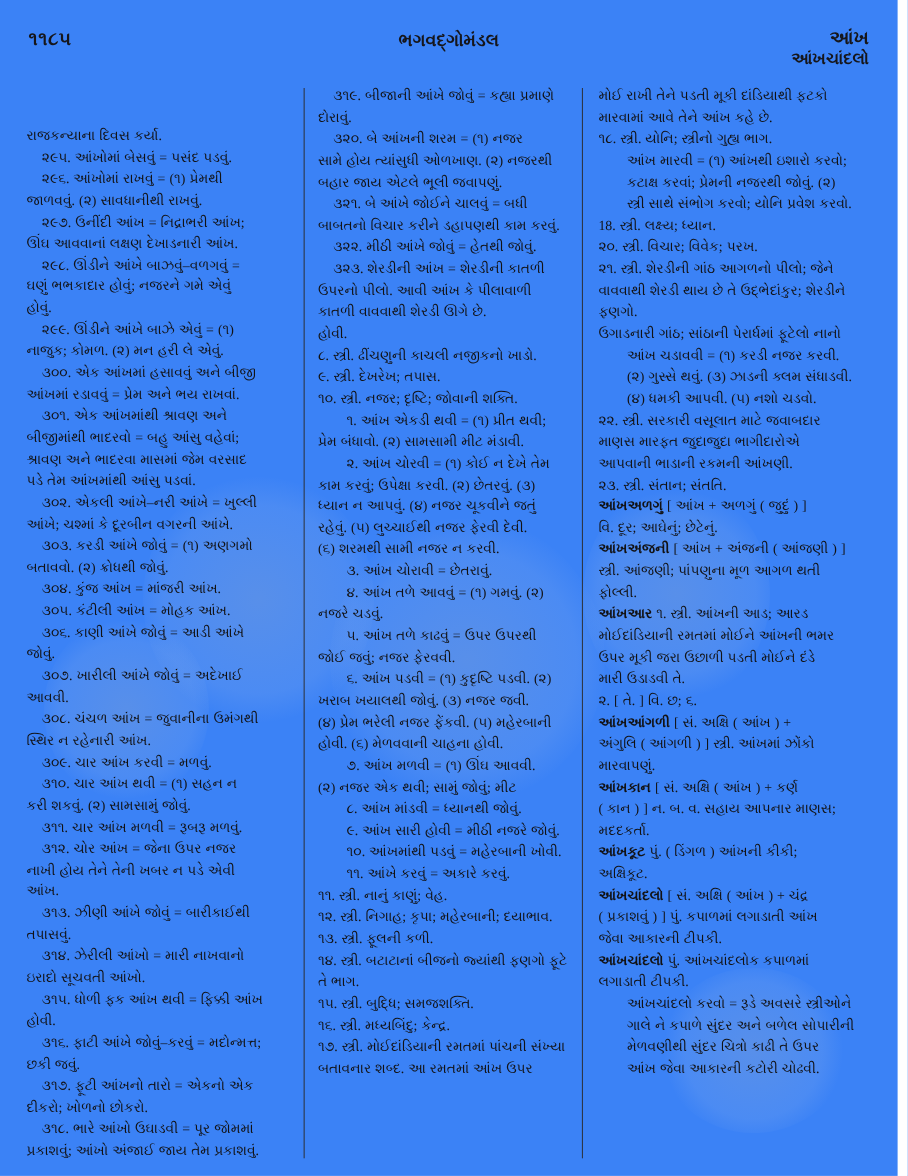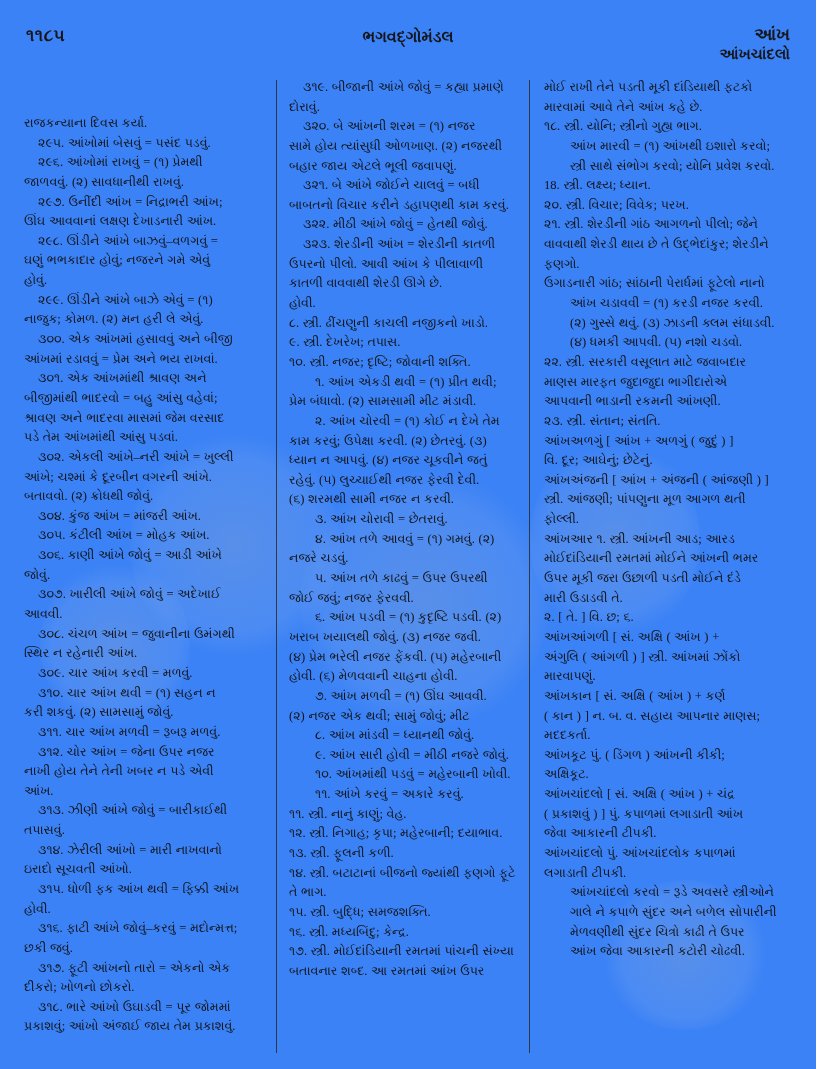--- a/index.html
+++ b/index.html
@@ -113,21 +113,21 @@
     text-indent: 0;
   }
   p.entry.hang {
     text-indent: 0;
     padding-left: 0;
   }
   p.entry.deep {
     text-indent: 26px;
   }
   .hw {
-    font-weight: normal;
+    font-weight: bold;
   }
 </style>
 </head>
 <body>
 
 <div class="page">
 
   <div class="watermark wm1"></div>
   <div class="watermark wm2"></div>
   <div class="watermark wm3"></div>
@@ -157,20 +157,21 @@
         <p class="entry">૨૯૯. ઊંડીને આંખે બાઝે એવું = (૧)</p>
         <p class="entry cont">નાજુક; કોમળ. (૨) મન હરી લે એવું.</p>
         <p class="entry">૩૦૦. એક આંખમાં હસાવવું અને બીજી</p>
         <p class="entry cont">આંખમાં રડાવવું = પ્રેમ અને ભય રાખવાં.</p>
         <p class="entry">૩૦૧. એક આંખમાંથી શ્રાવણ અને</p>
         <p class="entry cont">બીજીમાંથી ભાદરવો = બહુ આંસુ વહેવાં;</p>
         <p class="entry cont">શ્રાવણ અને ભાદરવા માસમાં જેમ વરસાદ</p>
         <p class="entry cont">પડે તેમ આંખમાંથી આંસુ પડવાં.</p>
         <p class="entry">૩૦૨. એકલી આંખે–નરી આંખે = ખુલ્લી</p>
         <p class="entry cont">આંખે; ચશ્માં કે દૂરબીન વગરની આંખે.</p>
+        <p class="entry">૩૦૩. કરડી આંખે જોવું = (૧) અણગમો</p>
         <p class="entry cont">બતાવવો. (૨) ક્રોધથી જોવું.</p>
         <p class="entry">૩૦૪. કુંજ આંખ = માંજરી આંખ.</p>
         <p class="entry">૩૦૫. કંટીલી આંખ = મોહક આંખ.</p>
         <p class="entry">૩૦૬. કાણી આંખે જોવું = આડી આંખે</p>
         <p class="entry cont">જોવું.</p>
         <p class="entry">૩૦૭. ખારીલી આંખે જોવું = અદેખાઈ</p>
         <p class="entry cont">આવવી.</p>
         <p class="entry">૩૦૮. ચંચળ આંખ = જુવાનીના ઉમંગથી</p>
         <p class="entry cont">સ્થિર ન રહેનારી આંખ.</p>
         <p class="entry">૩૦૯. ચાર આંખ કરવી = મળવું.</p>
@@ -241,20 +242,21 @@
         <p class="entry hang">૧૬. સ્ત્રી. મધ્યબિંદુ; કેન્દ્ર.</p>
         <p class="entry hang">૧૭. સ્ત્રી. મોઈદાંડિયાની રમતમાં પાંચની સંખ્યા</p>
         <p class="entry cont">બતાવનાર શબ્દ. આ રમતમાં આંખ ઉપર</p>
       </div>
     <div class="rule"></div>
     <div class="col col-3">
         <p class="entry cont">મોઈ રાખી તેને પડતી મૂકી દાંડિયાથી ફટકો</p>
         <p class="entry cont">મારવામાં આવે તેને આંખ કહે છે.</p>
         <p class="entry hang">૧૮. સ્ત્રી. યોનિ; સ્ત્રીનો ગુહ્ય ભાગ.</p>
         <p class="entry deep">આંખ મારવી = (૧) આંખથી ઇશારો કરવો;</p>
+        <p class="entry deep">કટાક્ષ કરવાં; પ્રેમની નજરથી જોવું. (૨)</p>
         <p class="entry deep">સ્ત્રી સાથે સંભોગ કરવો; યોનિ પ્રવેશ કરવો.</p>
         <p class="entry hang">18. સ્ત્રી. લક્ષ્ય; ધ્યાન.</p>
         <p class="entry hang">૨૦. સ્ત્રી. વિચાર; વિવેક; પરખ.</p>
         <p class="entry hang">૨૧. સ્ત્રી. શેરડીની ગાંઠ આગળનો પીલો; જેને</p>
         <p class="entry cont">વાવવાથી શેરડી થાય છે તે ઉદ્‌ભેદાંકુર; શેરડીને</p>
         <p class="entry cont">ફણગો.</p>
         <p class="entry cont">ઉગાડનારી ગાંઠ; સાંઠાની પેરાર્ધમાં ફૂટેલો નાનો</p>
         <p class="entry deep">આંખ ચડાવવી = (૧) કરડી નજર કરવી.</p>
         <p class="entry deep">(૨) ગુસ્સે થવું. (૩) ઝાડની ક્લમ સંધાડવી.</p>
         <p class="entry deep">(૪) ધમકી આપવી. (૫) નશો ચડવો.</p>

